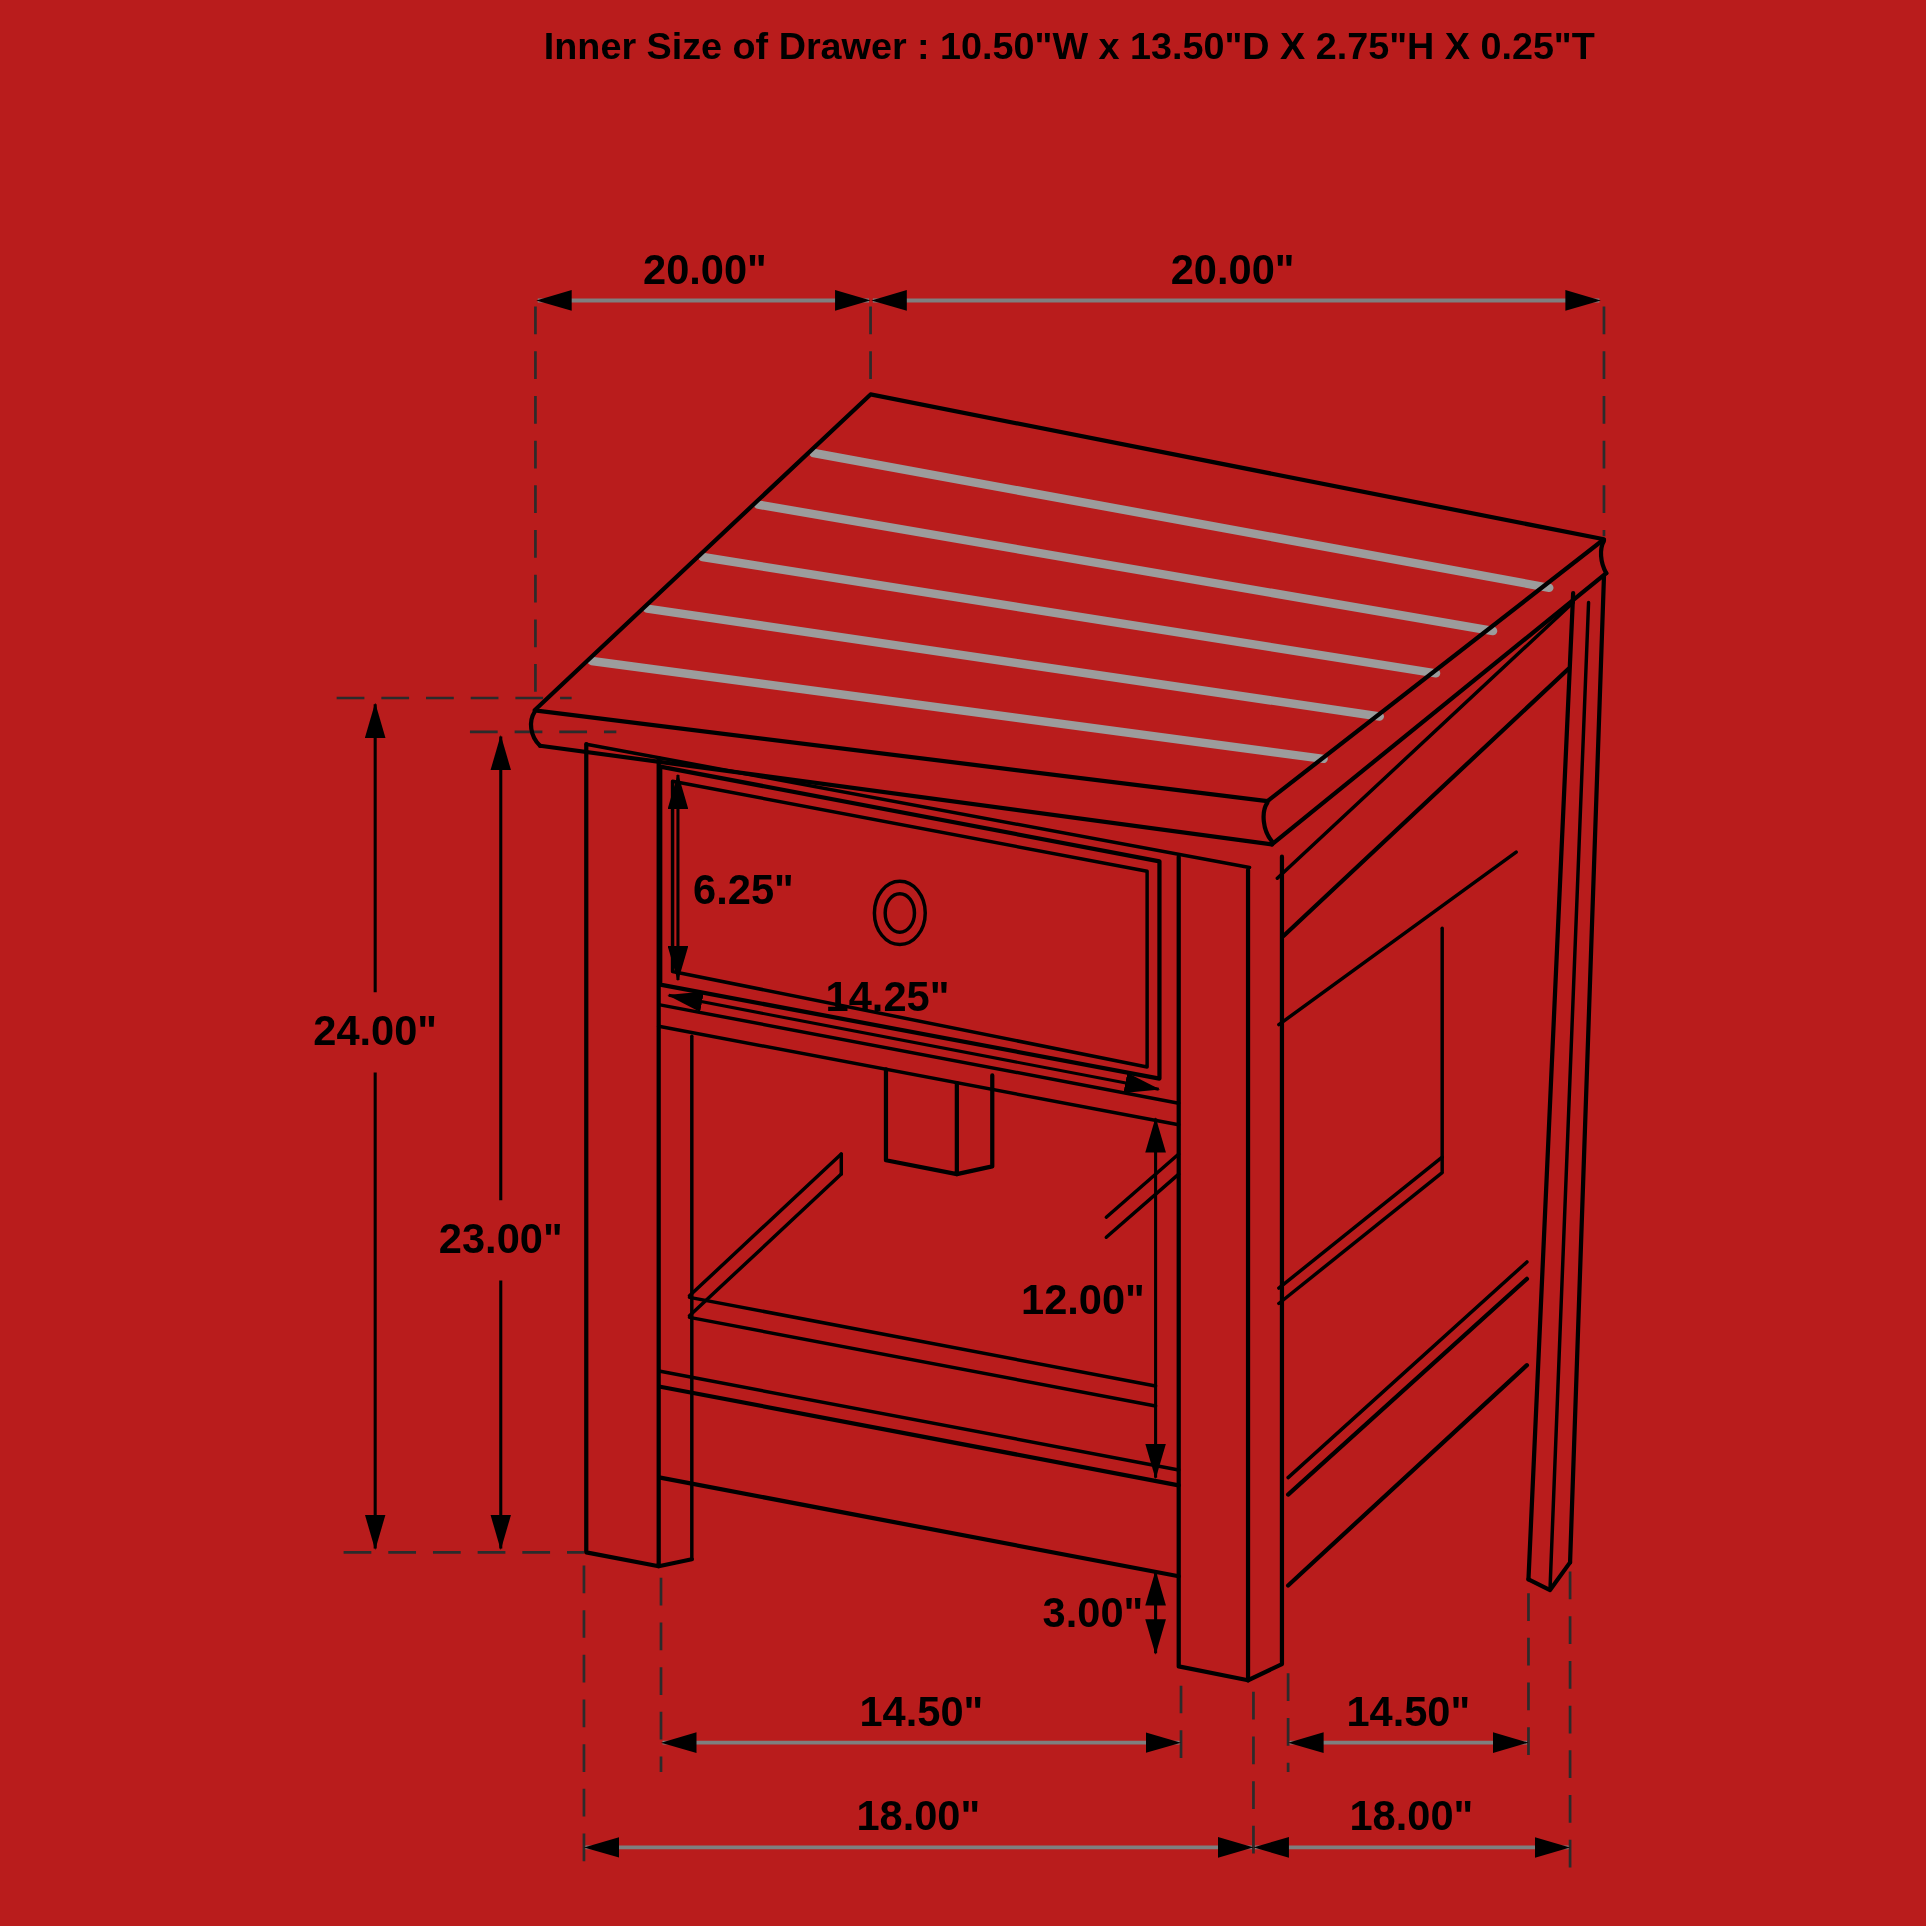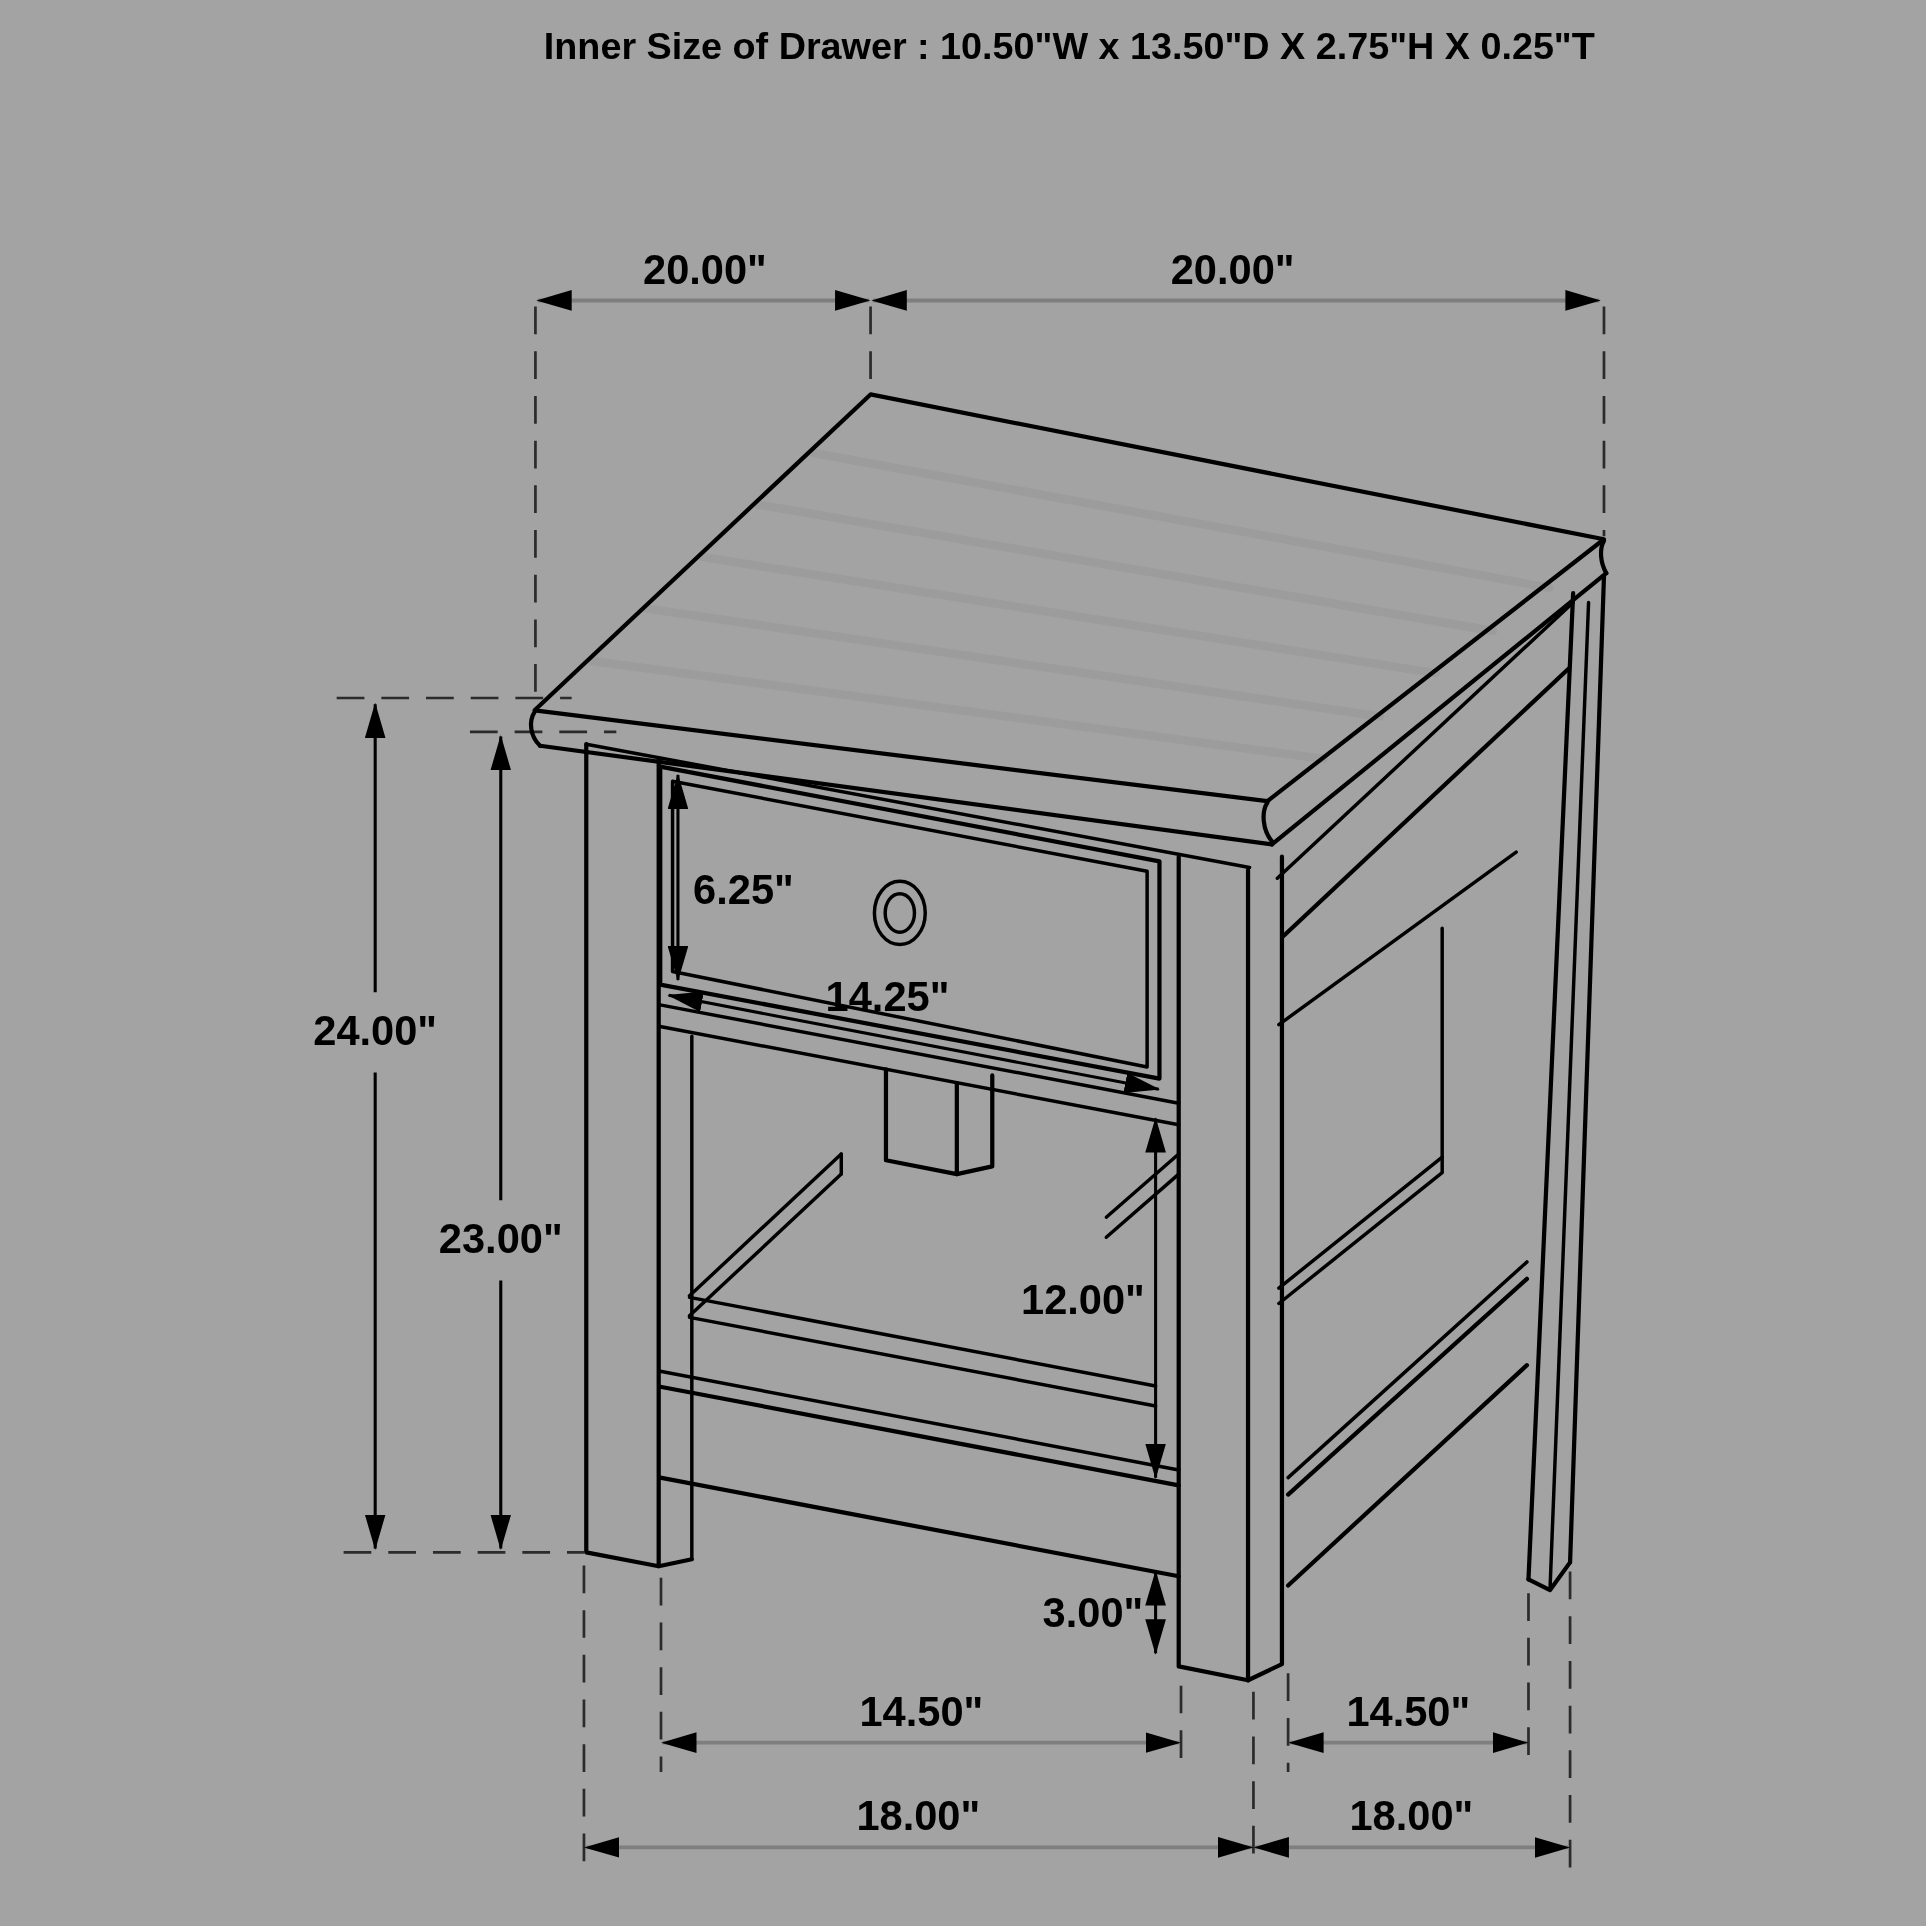--- a/index.html
+++ b/index.html
@@ -1,17 +1,17 @@
 <!DOCTYPE html>
 <html style="font-size:12.3px"><head>
 <meta charset="utf-8">
 <style>
   html,body{margin:0;padding:0;background:#ffffff;}
   body{font-family:"Liberation Sans", sans-serif;}
-  .page{width:100vw;max-width:100%;aspect-ratio:1/1;position:relative;background:#a3a3a3;}
+  .page{width:100vw;max-width:100%;aspect-ratio:1/1;position:relative;background:#b91c1c;}
   svg{display:block;width:100%;height:100%;}
   .struct{stroke:#000;stroke-width:5.5;fill:none;stroke-linejoin:round;stroke-linecap:round;}
   .thin{stroke:#000;stroke-width:4.5;fill:none;stroke-linejoin:round;stroke-linecap:round;}
   .groove{stroke:#9c9c9c;stroke-width:11;fill:none;stroke-linecap:round;}
   .dash{stroke:#2b2b2b;stroke-width:3.5;fill:none;stroke-dasharray:36 22;}
   .dimg{stroke:#7f7f7f;stroke-width:5;fill:none;}
   .dimb{stroke:#000;stroke-width:4;fill:none;}
   .lbl{font-family:"Liberation Sans", sans-serif;font-weight:bold;font-size:54px;fill:#000;}
   .title-t{font-family:"Liberation Sans", sans-serif;font-weight:bold;font-size:49px;fill:#000;}
 </style>

